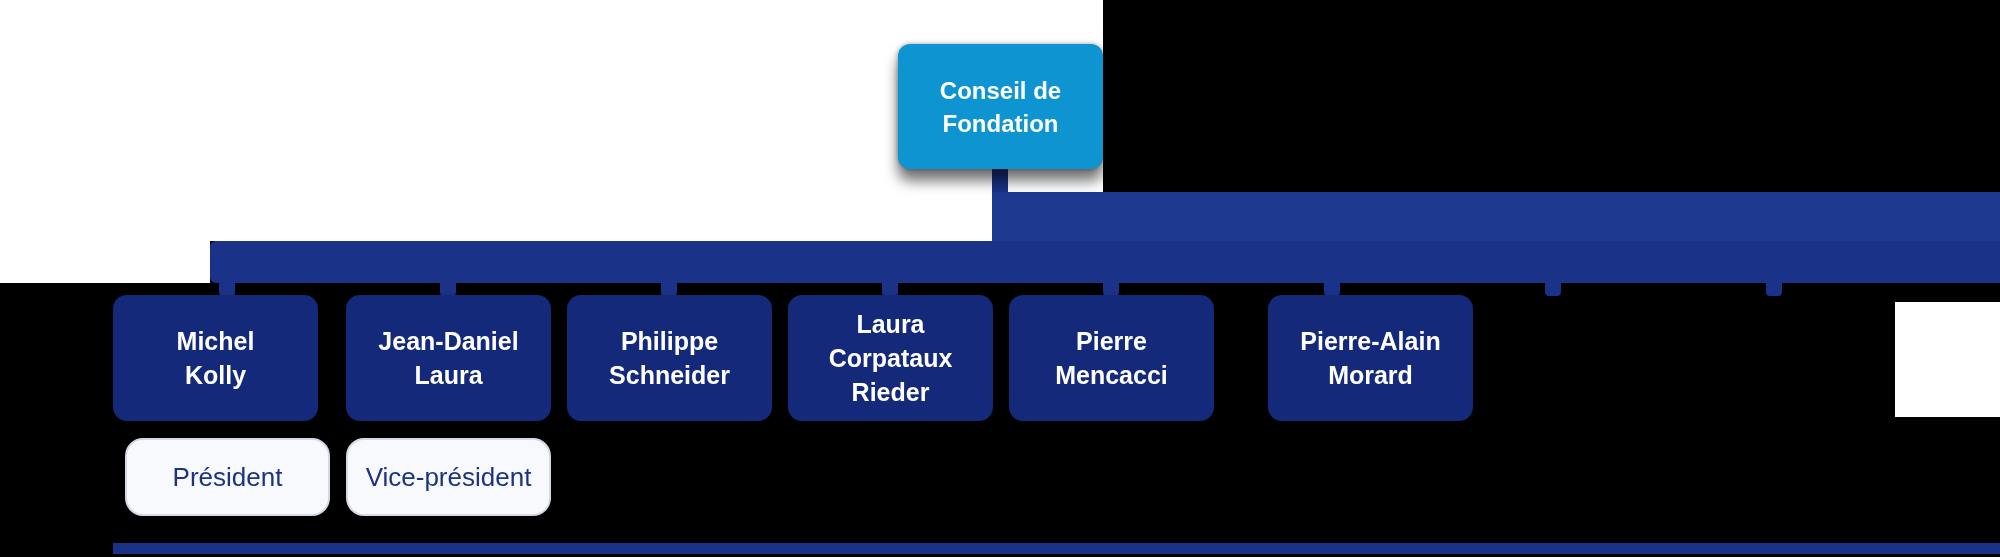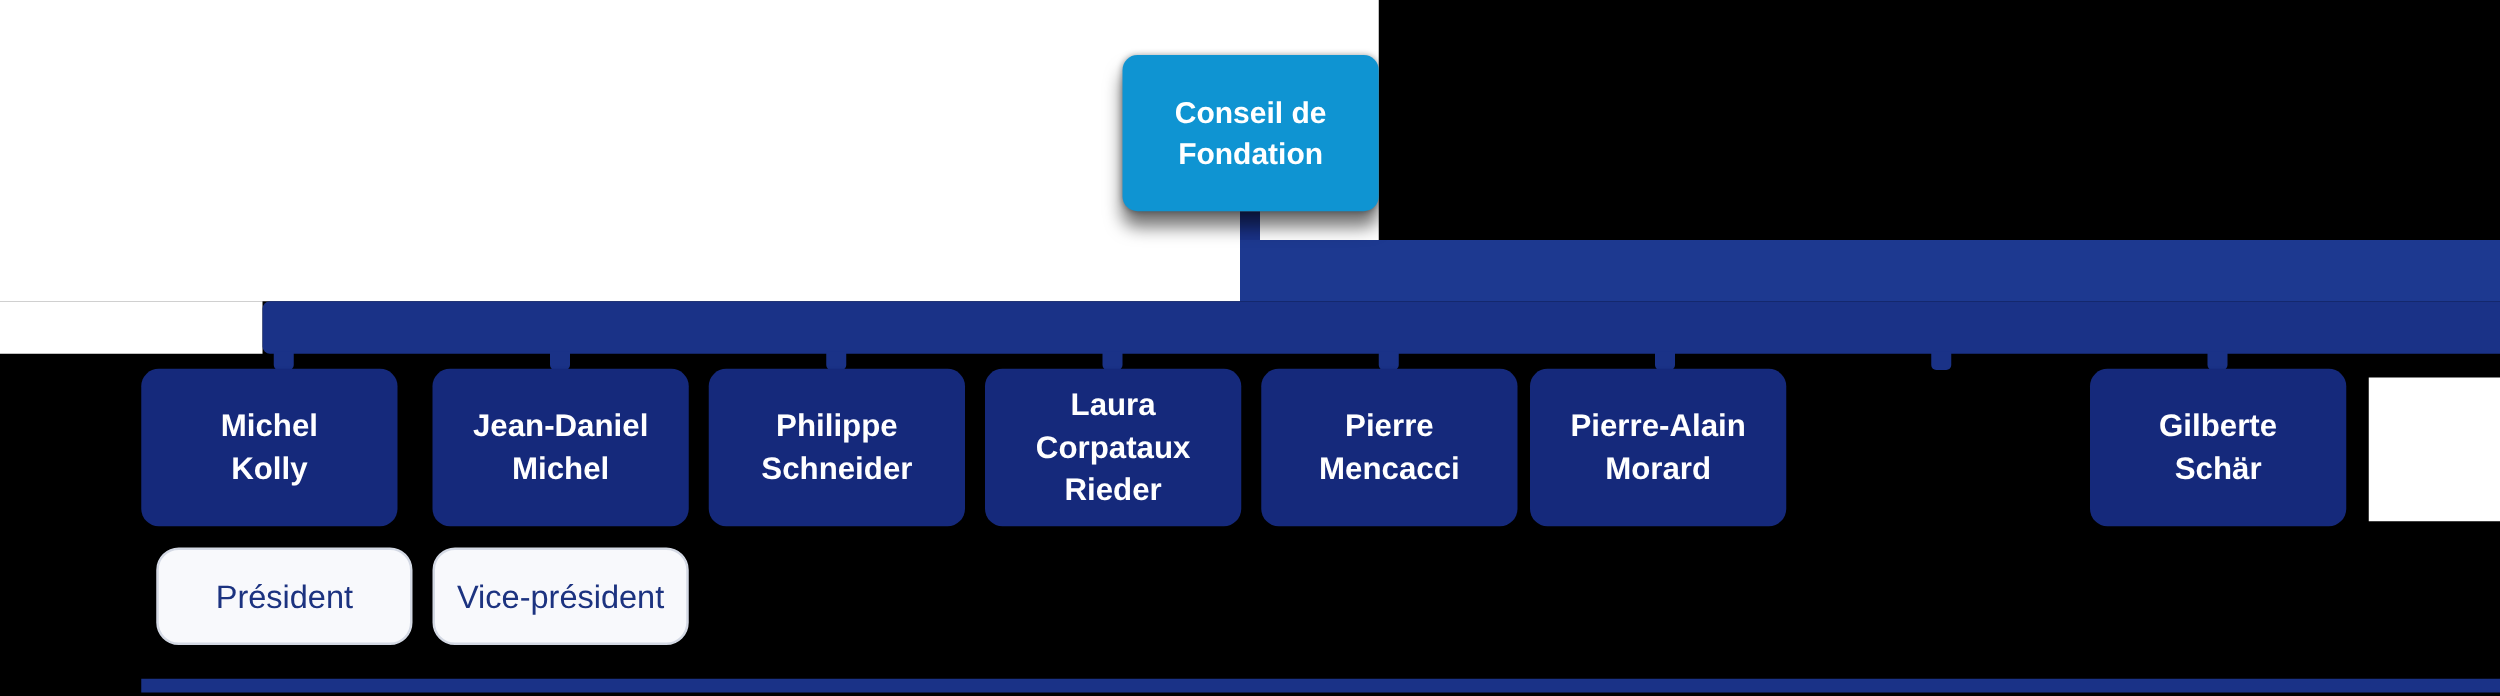--- a/index.html
+++ b/index.html
@@ -33,21 +33,21 @@
     font-size:24px;line-height:33px;
     box-shadow:0 12px 14px rgba(0,0,0,0.55), 0 0 5px rgba(0,0,0,0.35);
   }
   .member{
     top:295px;width:205px;height:126px;border-radius:14px;
     background:var(--c-node,#15297b);color:#fff;font-weight:bold;
     font-size:25px;line-height:34px;
     box-shadow:0 6px 8px rgba(0,0,0,0.45);
   }
   .m1{left:113px}.m2{left:346px}.m3{left:567px}.m4{left:788px}
-  .m5{left:1009px}.m6{left:1224px}.m7{left:1451px}.m8{left:1672px}
+  .m5{left:1009px}.m6{left:1268px}.m7{left:1451px}.m8{left:1672px}
   .role{
     top:438px;width:205px;height:78px;border-radius:18px;
     background:var(--c-role-bg,#f8f9fc);border:2px solid #d4d9e4;
     color:var(--c-role-text,#1c3380);font-size:26px;line-height:26px;
     box-shadow:0 5px 7px rgba(0,0,0,0.4);
   }
   .r1{left:125px}.r2{left:346px}.r3{left:567px}
   .bottom-band{position:absolute;left:113px;top:543px;width:1887px;height:11px;background:var(--c-conn,#1a3287);}
 </style>
 </head>
@@ -70,32 +70,30 @@
   <div class="stub member-stub s6"></div>
   <div class="stub member-stub s7"></div>
   <div class="stub member-stub s8"></div>
 
   <div class="node root-node">Conseil de
 Fondation</div>
 
   <div class="node member m1">Michel
 Kolly</div>
   <div class="node member m2">Jean-Daniel
-Michel</div>
+Laura</div>
   <div class="node member m4">Laura
 Corpataux
 Rieder</div>
   <div class="node member m3">Philippe
 Schneider</div>
   <div class="node member m5">Pierre
 Mencacci</div>
   <div class="node member m6">Pierre-Alain
 Morard</div>
-  <div class="node member m8">Gilberte
-Schär</div>
 
   <div class="bg bg-clipped-node"></div>
 
   <div class="node role r1">Président</div>
   <div class="node role r2">Vice-président</div>
 
   <div class="bottom-band"></div>
 </div>
 
 </body></html>

